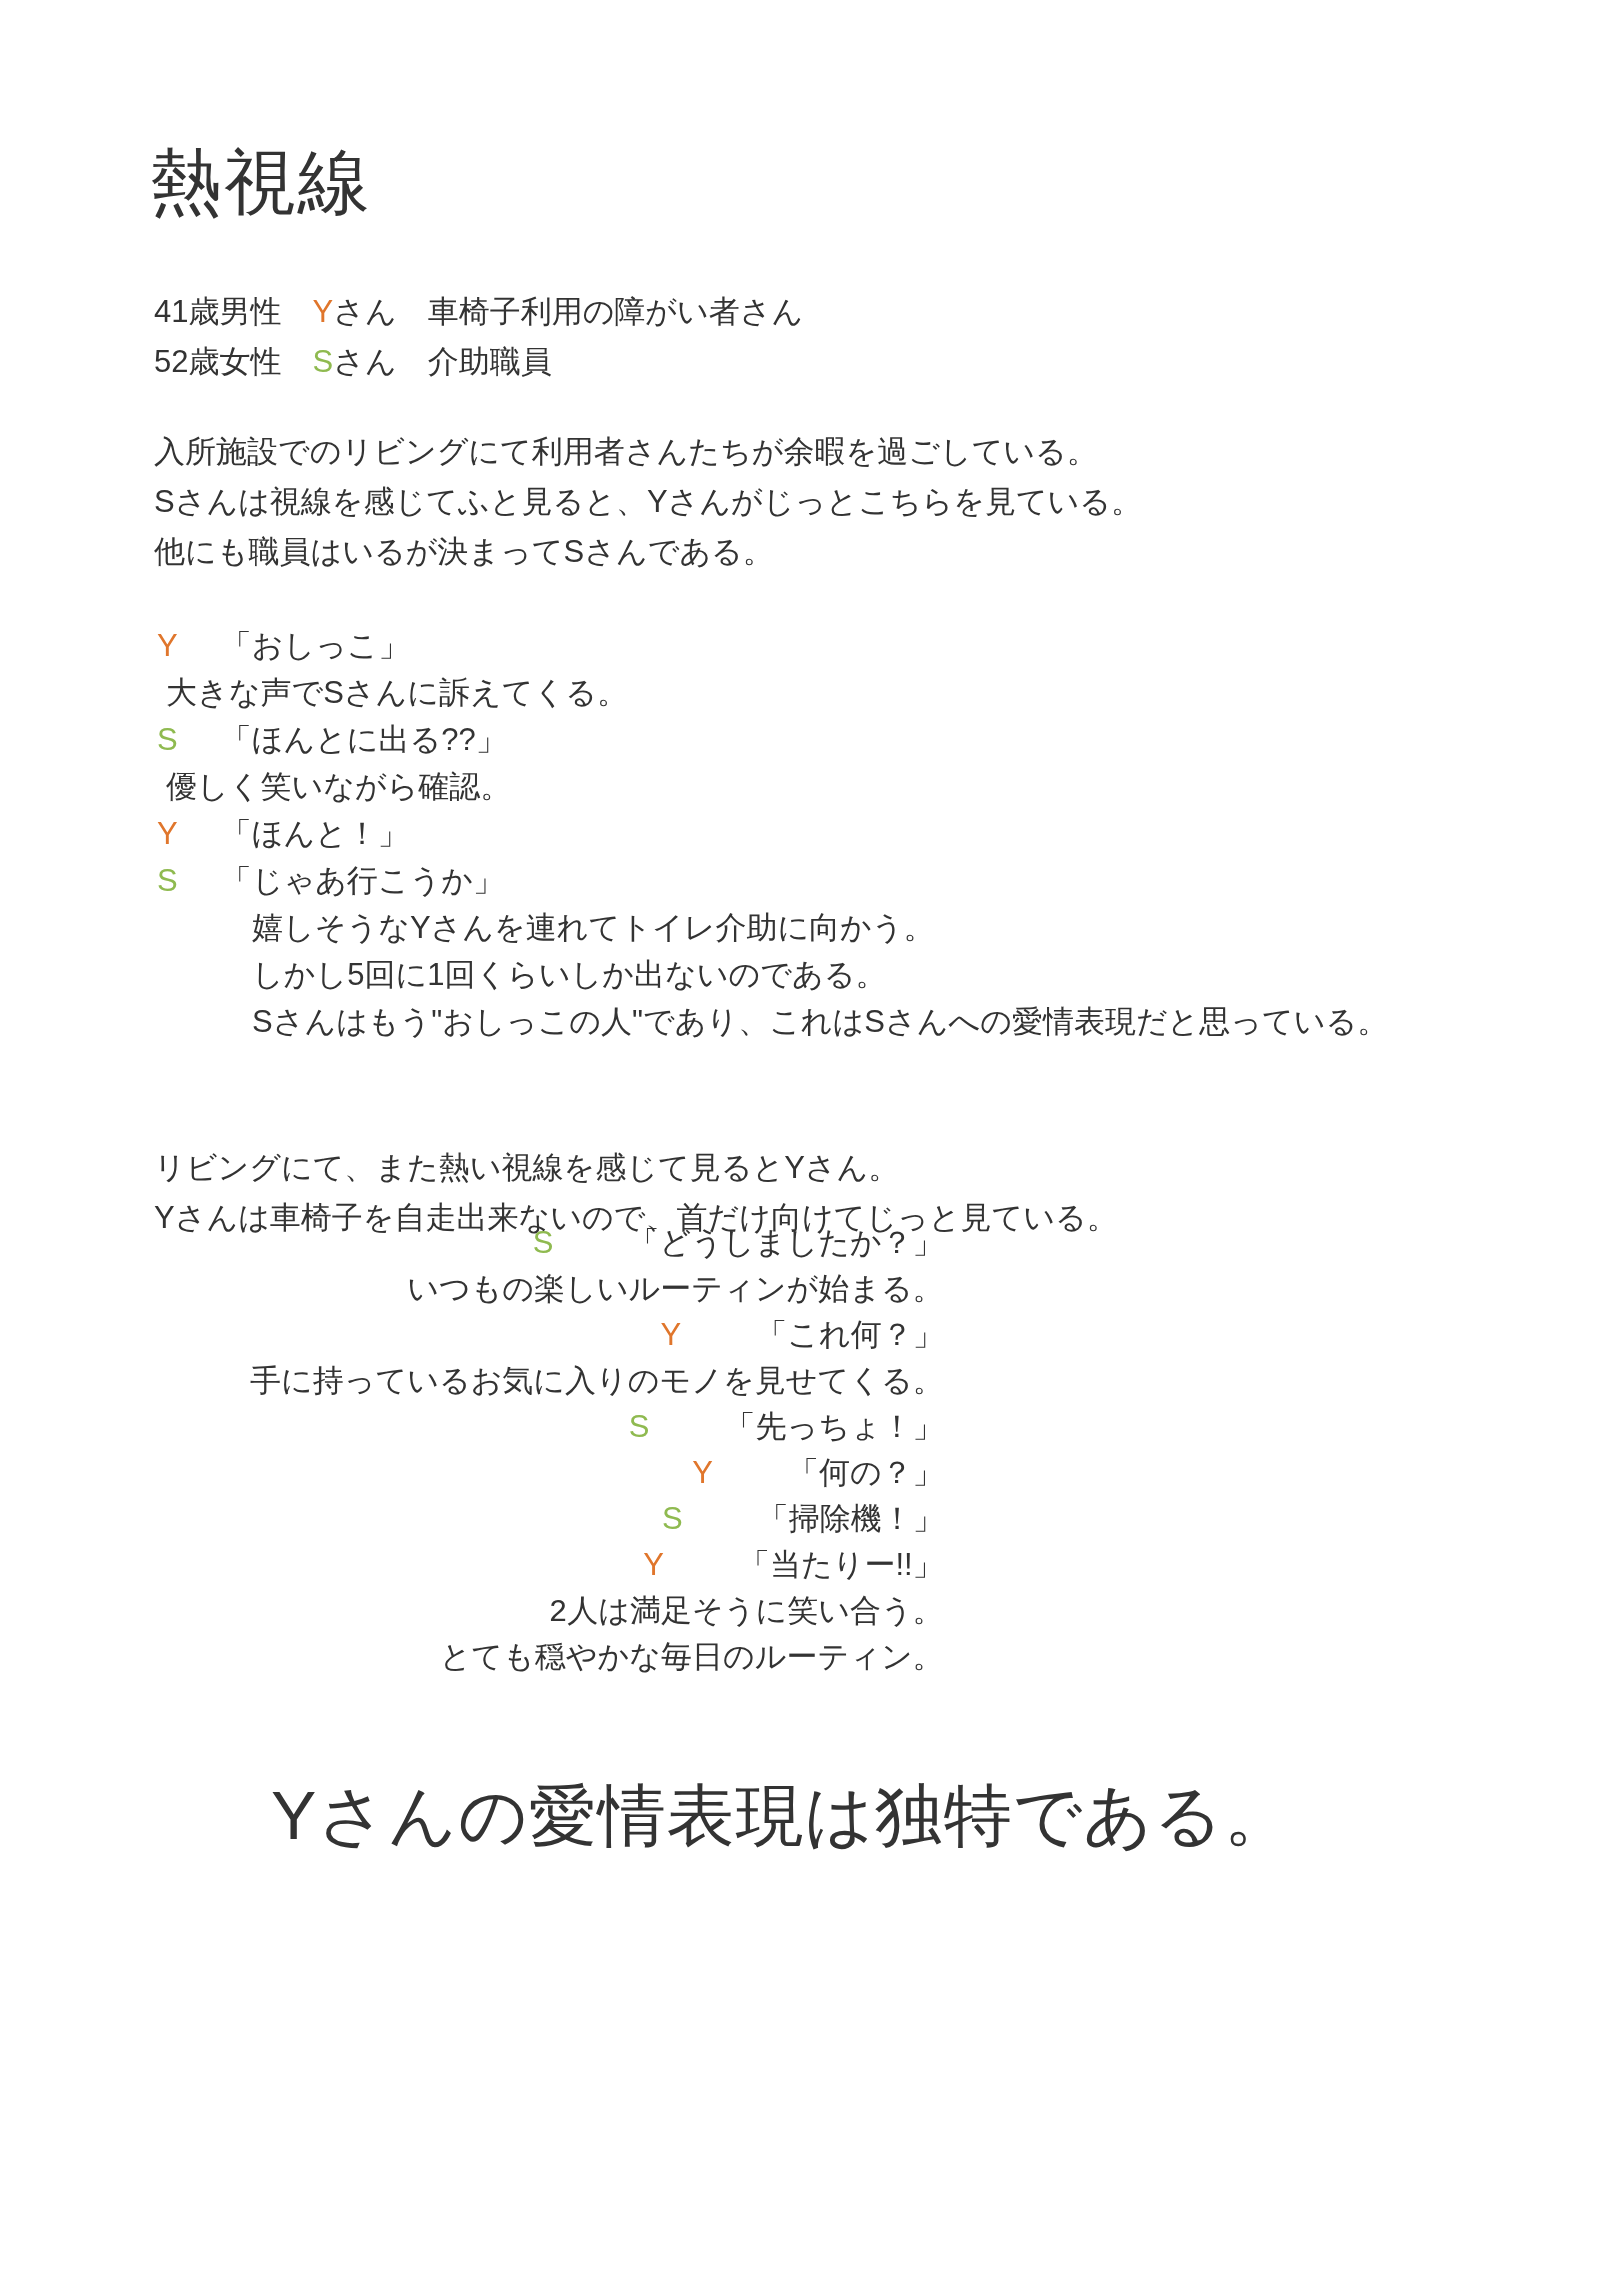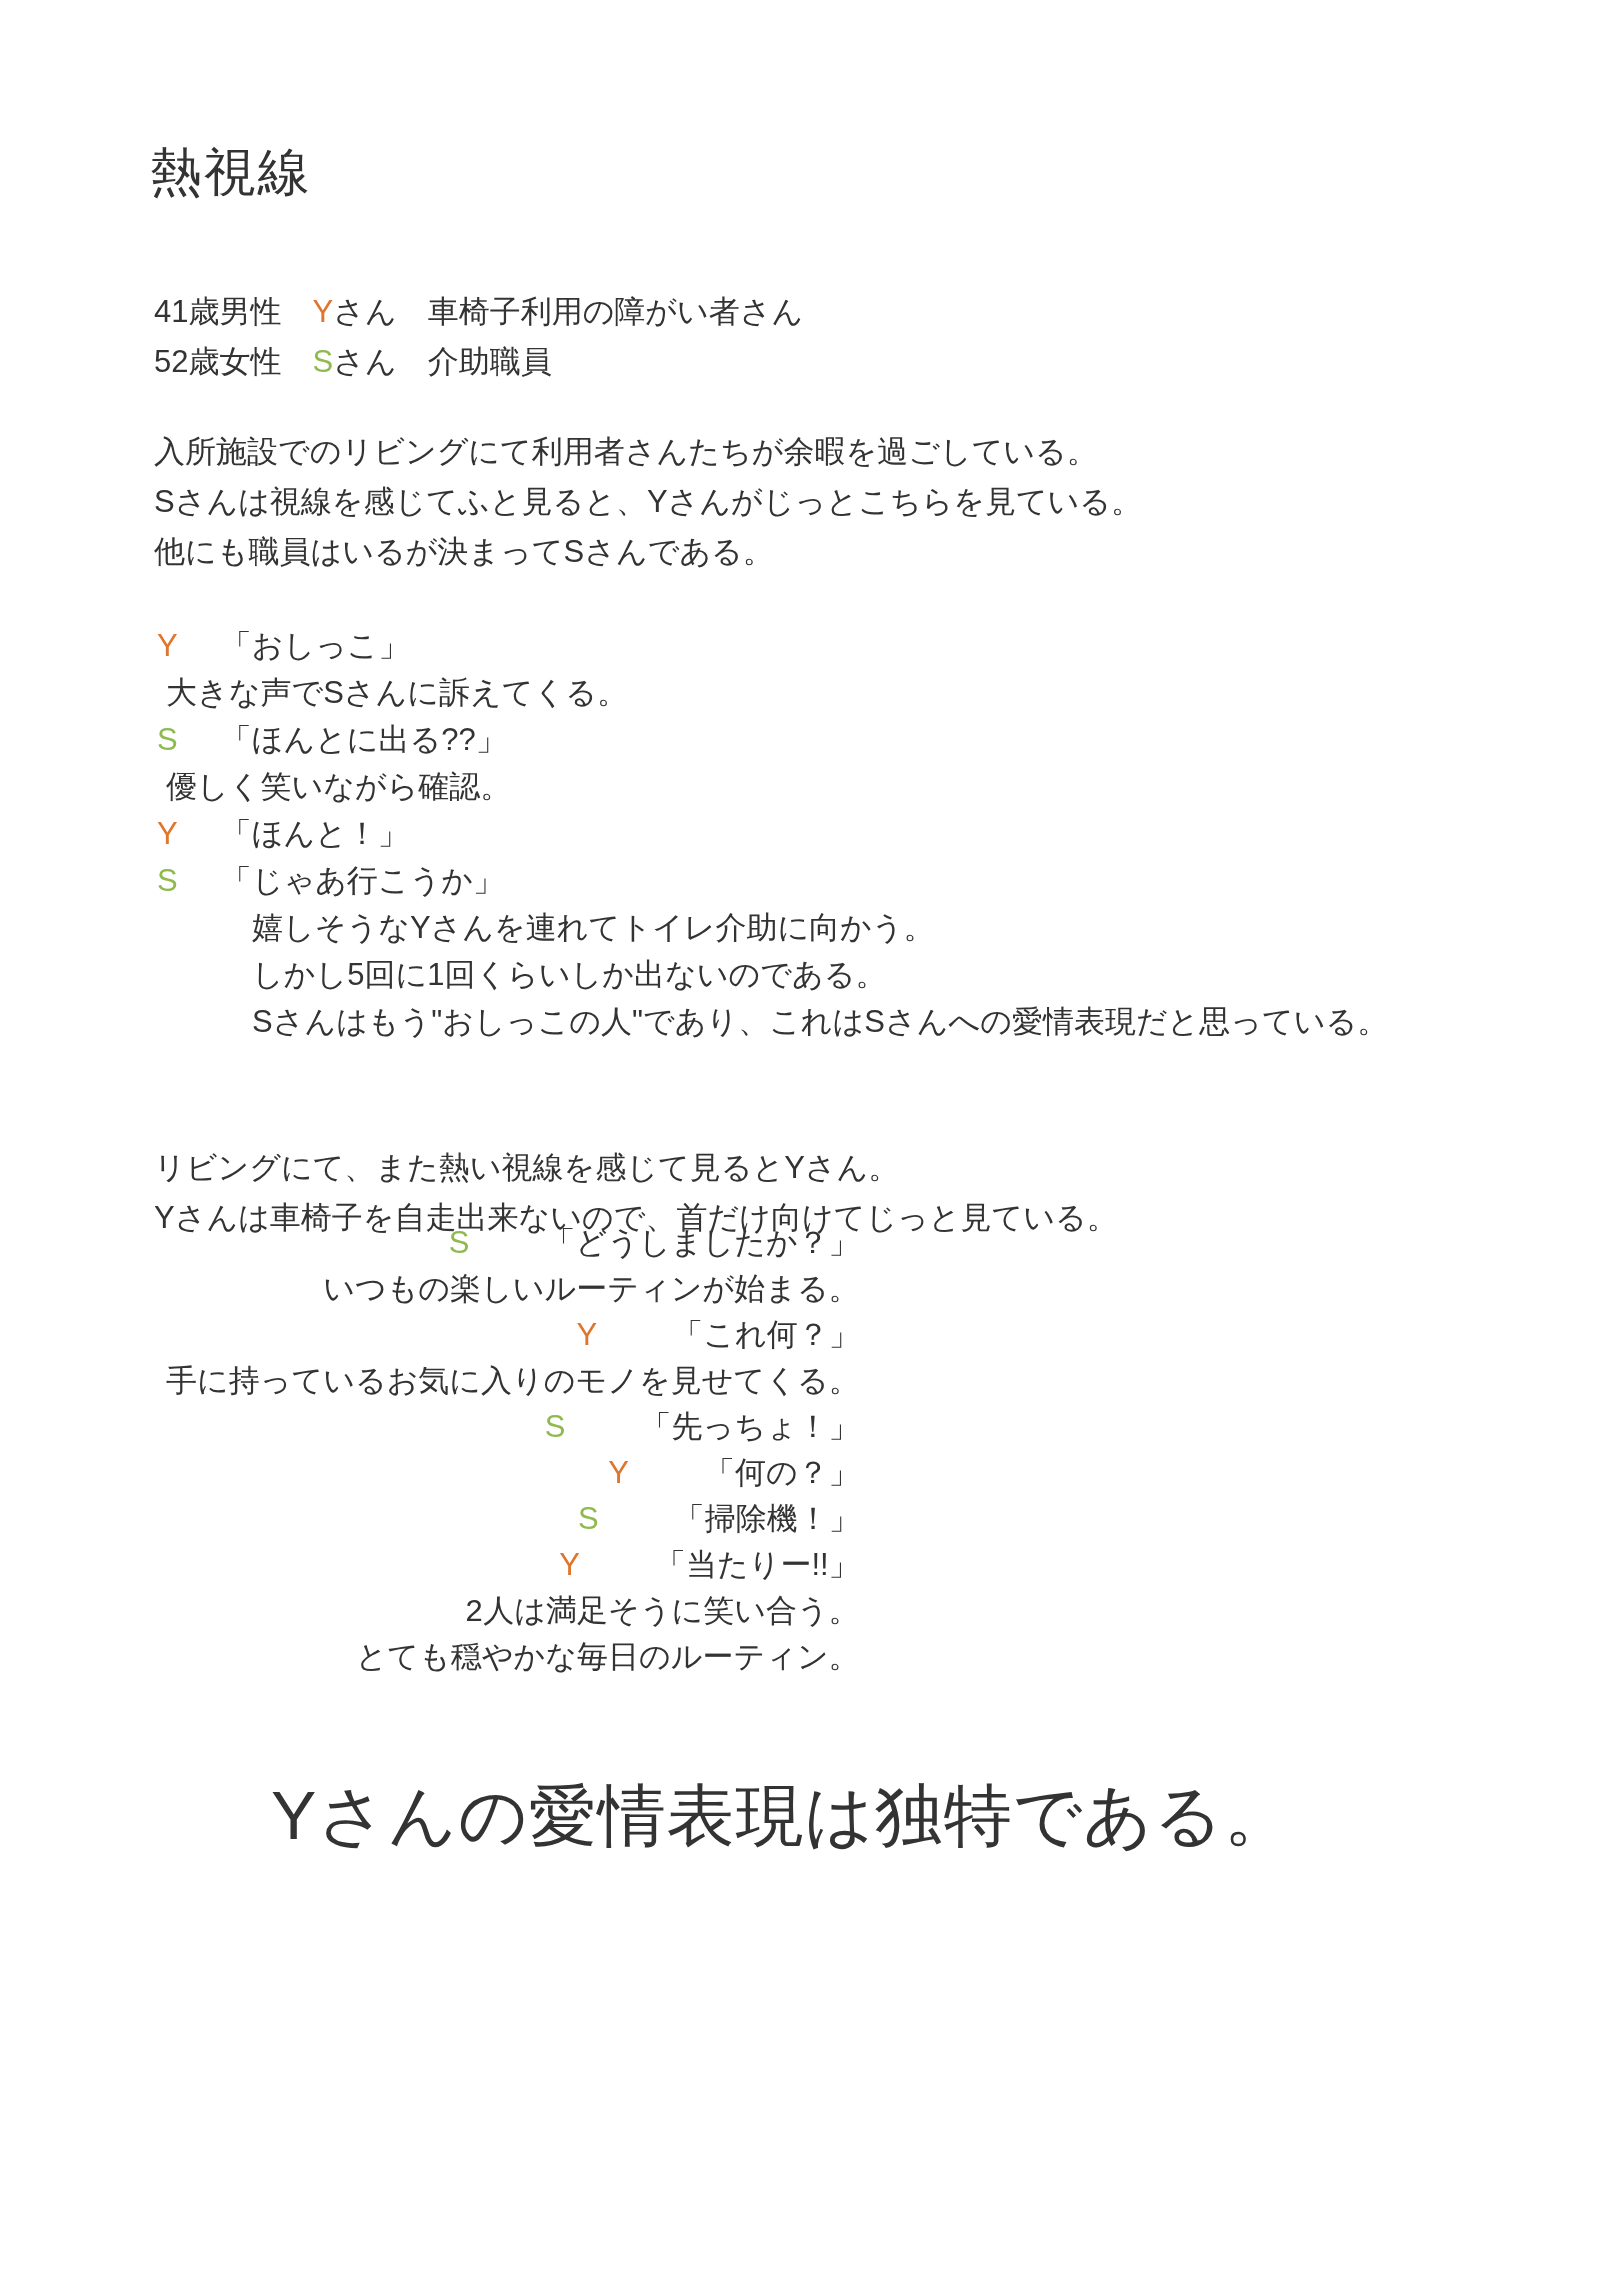--- a/index.html
+++ b/index.html
@@ -6,42 +6,42 @@
   .page{
     position:relative;
     width:1621px;height:2293px;
     background:#ffffff;
     font-family:"Liberation Sans",sans-serif;
     color:#333333;
     overflow:hidden;
   }
   .title{
     position:absolute;left:150px;top:145px;
-    margin:0;font-size:52px;font-weight:500;line-height:1.05;
+    margin:0;font-size:72px;font-weight:500;line-height:1.05;
     letter-spacing:1.8px;
   }
   .char-block{position:absolute;left:154px;top:287px;font-size:31px;line-height:50px;}
   .char-line{white-space:pre;}
   .para{position:absolute;font-size:31px;line-height:50px;}
   #para1{left:154px;top:427px;}
   #para2{left:154px;top:1143px;}
   .dlg{position:absolute;left:157px;font-size:31px;}
   #dlg1{top:622px;}
   #dlg2{top:1220px;text-align:right;}
   #dlg1 .drow{line-height:47px;height:47px;}
   #dlg2 .drow{line-height:46px;height:46px;}
   .drow{white-space:pre;}
   .spk{display:inline-block;min-width:9px;}
   
   #dlg1 .dtext{margin-left:43px;display:inline-block;}
   #dlg1 .narr-a{display:inline-block;}
   #dlg1 .narr-b{margin-left:86px;display:inline-block;}
   #dlg2 .dtext{margin-left:75px;display:inline-block;}
   #dlg2 .narr-a{margin-left:79px;display:inline-block;font-family:Liberation Mono, monospace;}
-  #dlg2 .narr-b{display:inline-block;}
+  #dlg2 .narr-b{margin-left:84px;display:inline-block;}
   .spk-letter{display:inline-block;}
   .closing{
     position:absolute;left:271px;top:1778px;
     margin:0;font-size:68px;font-weight:400;line-height:1.1;
     letter-spacing:0.9px;
   }
 </style>
 </head>
 <body>
 

